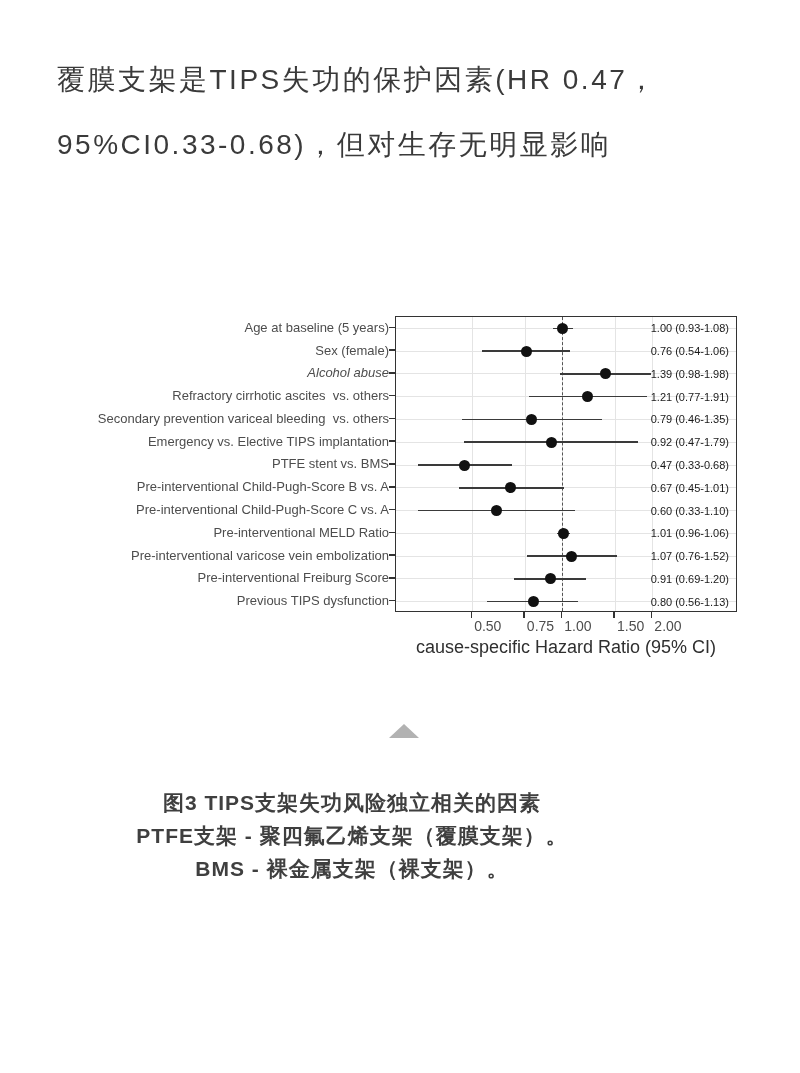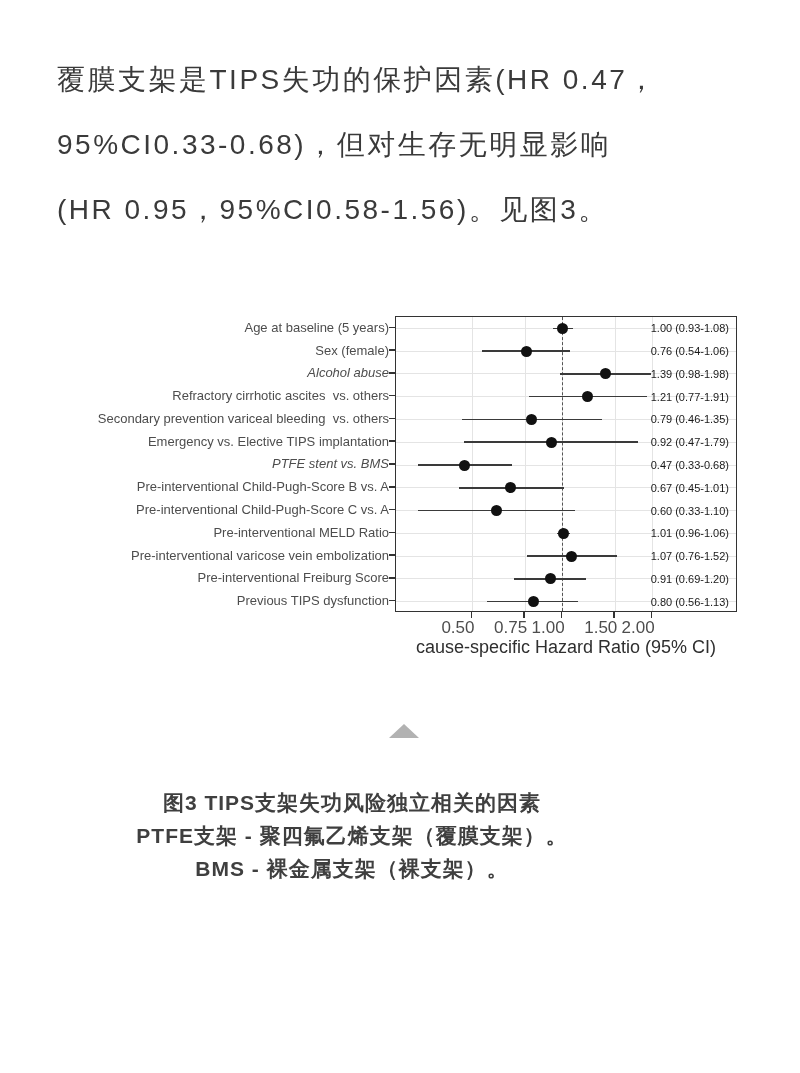--- a/index.html
+++ b/index.html
@@ -27,22 +27,22 @@
   .hgrid{position:absolute;left:0;right:0;height:1px;background:#e4e4e4;}
   .refline{position:absolute;top:0;bottom:0;width:0;border-left:1.5px dashed #555;}
   .ciline{position:absolute;height:1.6px;background:#3a3a3a;}
   .pt{position:absolute;width:11px;height:11px;border-radius:50%;background:#111;}
   .vlabel{
     position:absolute;right:7px;font-size:11px;color:#1a1a1a;white-space:nowrap;
     transform:translateY(-50%);
   }
   .xtick{position:absolute;width:1.5px;height:6px;background:#333;top:612px;}
   .xticklabel{
-    position:absolute;top:618px;width:60px;margin-left:-30px;text-align:left;
-    font-size:17px;color:#4d4d4d;
+    position:absolute;top:618px;width:60px;margin-left:-30px;text-align:right;
+    font-size:14px;color:#4d4d4d;
   }
   .xtitle{
     position:absolute;left:395px;top:637px;width:342px;text-align:center;
     font-size:18px;color:#2f2f2f;white-space:nowrap;
   }
   
   .tri{
     position:absolute;left:389px;top:724px;width:0;height:0;
     border-left:15px solid transparent;border-right:15px solid transparent;
     border-bottom:14px solid #b2b2b2;
@@ -52,38 +52,37 @@
     position:absolute;left:0;top:786px;width:704px;text-align:center;
     font-size:21px;line-height:33px;font-weight:700;color:#3f3f3f;letter-spacing:1px;
   }
 </style>
 </head>
 <body>
 
 <div class="intro">
   <div>覆膜支架是TIPS失功的保护因素(HR 0.47，</div>
   <div>95%CI0.33-0.68)，但对生存无明显影响</div>
-  <div>(HR 0.95，95%CI0.58-1.56)。见图3。</div>
 </div>
 
 <div id="chart">
   <div id="yaxis">
       <div class="ylabel" style="top: 316px; height: 22.7692px;">Age at baseline (5 years)</div>
       <div class="ytick" style="left: 389px; top: 326.635px;"></div>
       <div class="ylabel" style="top: 338.769px; height: 22.7692px;">Sex (female)</div>
       <div class="ytick" style="left: 389px; top: 349.404px;"></div>
       <div class="ylabel" style="top: 361.538px; height: 22.7692px; font-style: italic;">Alcohol abuse</div>
       <div class="ytick" style="left: 389px; top: 372.173px;"></div>
       <div class="ylabel" style="top: 384.308px; height: 22.7692px;">Refractory cirrhotic ascites  vs. others</div>
       <div class="ytick" style="left: 389px; top: 394.942px;"></div>
       <div class="ylabel" style="top: 407.077px; height: 22.7692px;">Secondary prevention variceal bleeding  vs. others</div>
       <div class="ytick" style="left: 389px; top: 417.712px;"></div>
       <div class="ylabel" style="top: 429.846px; height: 22.7692px;">Emergency vs. Elective TIPS implantation</div>
       <div class="ytick" style="left: 389px; top: 440.481px;"></div>
-      <div class="ylabel" style="top: 452.615px; height: 22.7692px; font-style: italic;">PTFE stent vs. BMS</div>
+      <div class="ylabel" style="top: 452.615px; height: 22.7692px;">PTFE stent vs. BMS</div>
       <div class="ytick" style="left: 389px; top: 463.25px;"></div>
       <div class="ylabel" style="top: 475.385px; height: 22.7692px;">Pre-interventional Child-Pugh-Score B vs. A</div>
       <div class="ytick" style="left: 389px; top: 486.019px;"></div>
       <div class="ylabel" style="top: 498.154px; height: 22.7692px;">Pre-interventional Child-Pugh-Score C vs. A</div>
       <div class="ytick" style="left: 389px; top: 508.788px;"></div>
       <div class="ylabel" style="top: 520.923px; height: 22.7692px;">Pre-interventional MELD Ratio</div>
       <div class="ytick" style="left: 389px; top: 531.558px;"></div>
       <div class="ylabel" style="top: 543.692px; height: 22.7692px;">Pre-interventional varicose vein embolization</div>
       <div class="ytick" style="left: 389px; top: 554.327px;"></div>
       <div class="ylabel" style="top: 566.462px; height: 22.7692px;">Pre-interventional Freiburg Score</div>

